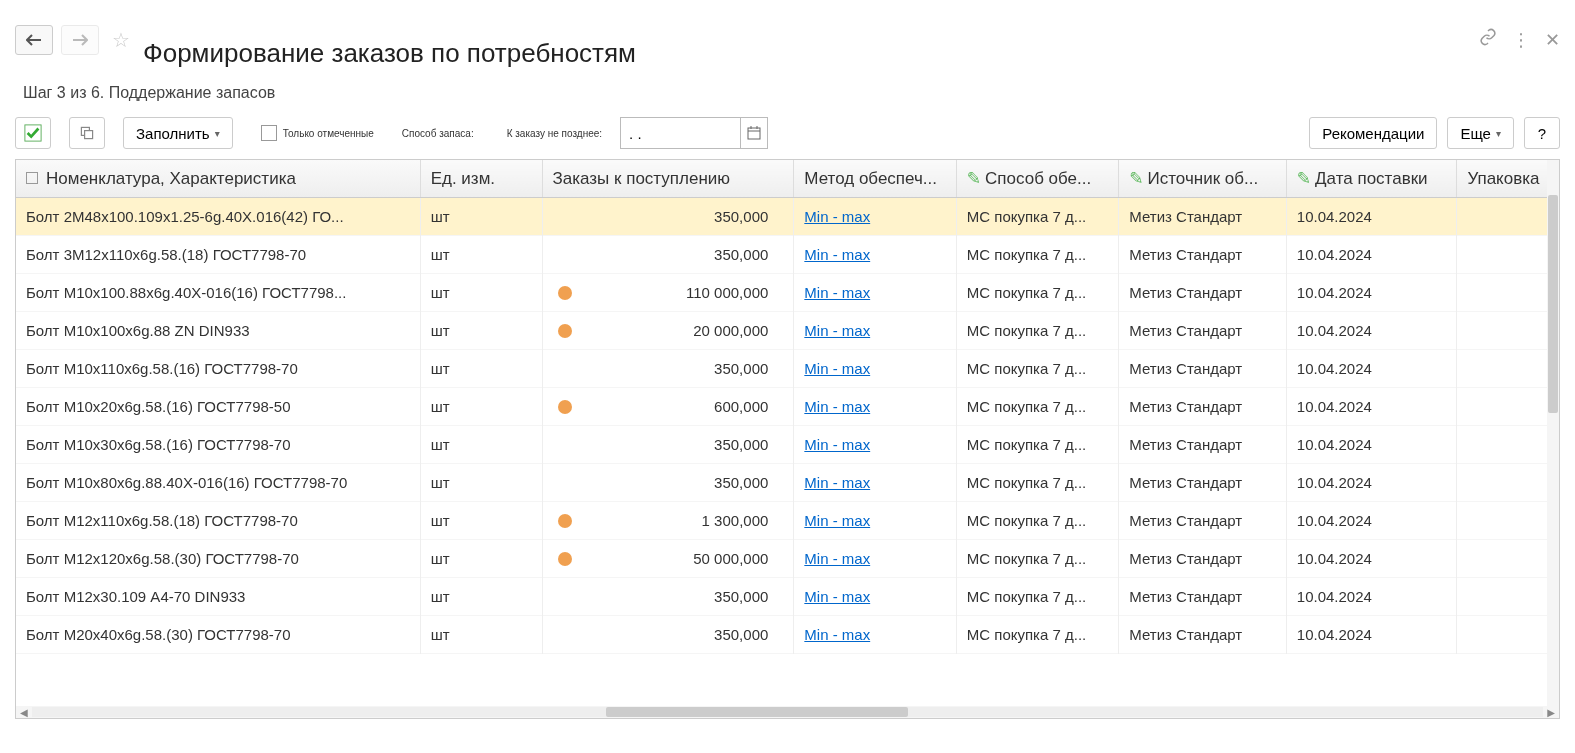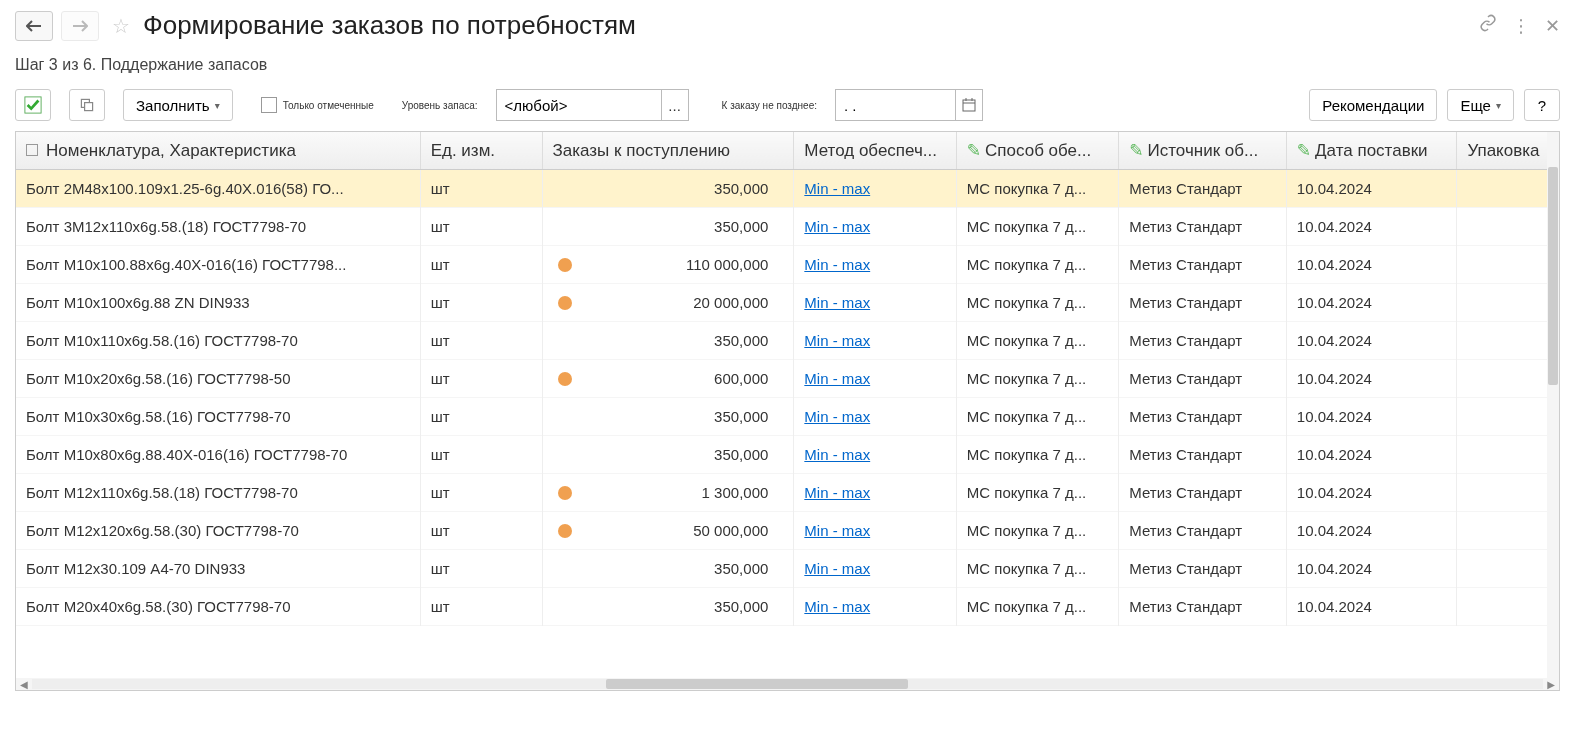--- a/index.html
+++ b/index.html
@@ -1,24 +1,24 @@
 <!DOCTYPE html>
 <html><head>
 <meta charset="utf-8">
 <style>
 * { box-sizing: border-box; margin: 0; padding: 0; }
 body { font-family: Arial, sans-serif; font-size: 15px; color: #333; background: #fff; width: 1575px; }
 .header { display: flex; align-items: center; padding: 10px 15px; gap: 8px; }
 .nav-btn { width: 38px; height: 30px; border: 1px solid #ccc; background: #f8f8f8; border-radius: 3px; display: flex; align-items: center; justify-content: center; cursor: pointer; }
 .nav-btn.disabled { opacity: 0.4; cursor: default; }
 .star-icon { color: #ccc; font-size: 20px; margin: 0 5px; cursor: pointer; }
-.title { font-size: 26px; font-weight: normal; color: #222; }
+.title { font-size: 26px; font-weight: normal; color: #222; margin-top: 28px; }
 .header-right { margin-left: auto; display: flex; gap: 15px; align-items: center; }
 .header-icon { color: #999; cursor: pointer; font-size: 18px; }
-.step-label { padding: 5px 15px; font-size: 16px; color: #444; }
+.step-label { padding: 5px 23px; font-size: 16px; color: #444; }
 .toolbar { display: flex; align-items: center; padding: 10px 15px; gap: 18px; }
 .icon-btn { width: 36px; height: 32px; border: 1px solid #ccc; background: #fff; border-radius: 3px; cursor: pointer; display: flex; align-items: center; justify-content: center; }
 .btn { height: 32px; padding: 0 12px; border: 1px solid #ccc; background: #fff; border-radius: 3px; cursor: pointer; font-size: 15px; display: flex; align-items: center; gap: 5px; }
 .checkbox-wrap { display: flex; align-items: center; gap: 6px; margin-left: 10px; }
 .checkbox { width: 16px; height: 16px; border: 1px solid #999; cursor: pointer; }
 .label { font-size: 10px; color: #333; }
 .input-field { height: 32px; border: 1px solid #bbb; padding: 0 8px; font-size: 15px; background: #fff; }
 .input-group { display: flex; }
 .input-group .input-field { border-right: none; }
 .input-group .input-addon { width: 28px; height: 32px; border: 1px solid #bbb; display: flex; align-items: center; justify-content: center; cursor: pointer; background: #fff; }
@@ -96,25 +96,21 @@
       </svg>
   </div>
   <button class="btn">
     <span>Заполнить</span>
     <span class="dropdown-arrow">▾</span>
   </button>
   <div class="checkbox-wrap">
     <div class="checkbox"></div>
     <span class="label">Только отмеченные</span>
   </div>
-  <span class="label" style="margin-left:10px">Уровень запаса:</span>
-  <div class="input-group">
-    <input class="input-field" style="width: 165px;" value="&lt;любой&gt;">
-    <div class="input-addon">...</div>
-  </div>
+  <span class="label" style="margin-left:10px">Способ запаса:</span>
   <span class="label" style="margin-left:15px">К заказу не позднее:</span>
   <div class="input-group">
     <input class="input-field" style="width: 120px;" value=". .">
     <div class="input-addon">
       <svg width="14" height="14" viewBox="0 0 14 14" fill="none" stroke="#666">
           <rect x="1" y="2" width="12" height="11"></rect>
           <line x1="1" y1="5" x2="13" y2="5"></line>
           <line x1="4" y1="0" x2="4" y2="3"></line>
           <line x1="10" y1="0" x2="10" y2="3"></line>
         </svg>
@@ -139,21 +135,21 @@
         <th class="col-qty" style="text-align:left">Заказы к поступлению</th>
         <th class="col-method">Метод обеспеч...</th>
         <th class="col-supply"><span class="pencil">✎</span><span>Способ обе...</span></th>
         <th class="col-source"><span class="pencil">✎</span><span>Источник об...</span></th>
         <th class="col-date"><span class="pencil">✎</span><span>Дата поставки</span></th>
         <th class="col-pack">Упаковка</th>
       </tr>
     </thead>
     <tbody id="tbody">
         <tr class="selected">
-    <td class="col-nom">Болт 2М48х100.109х1.25-6g.40Х.016(58) ГО...</td>
+    <td class="col-nom">Болт 2М48х100.109х1.25-6g.40Х.016(42) ГО...</td>
     <td class="col-unit">шт</td>
     <td class="col-qty">
             <div class="qty-cell">
               <span class="no-dot"></span>
               <span>350,000</span>
             </div>
           </td>
     <td class="col-method"><span class="link">Min - max</span></td>
     <td class="col-supply">МС покупка 7 д...</td>
     <td class="col-source">Метиз Стандарт</td>

